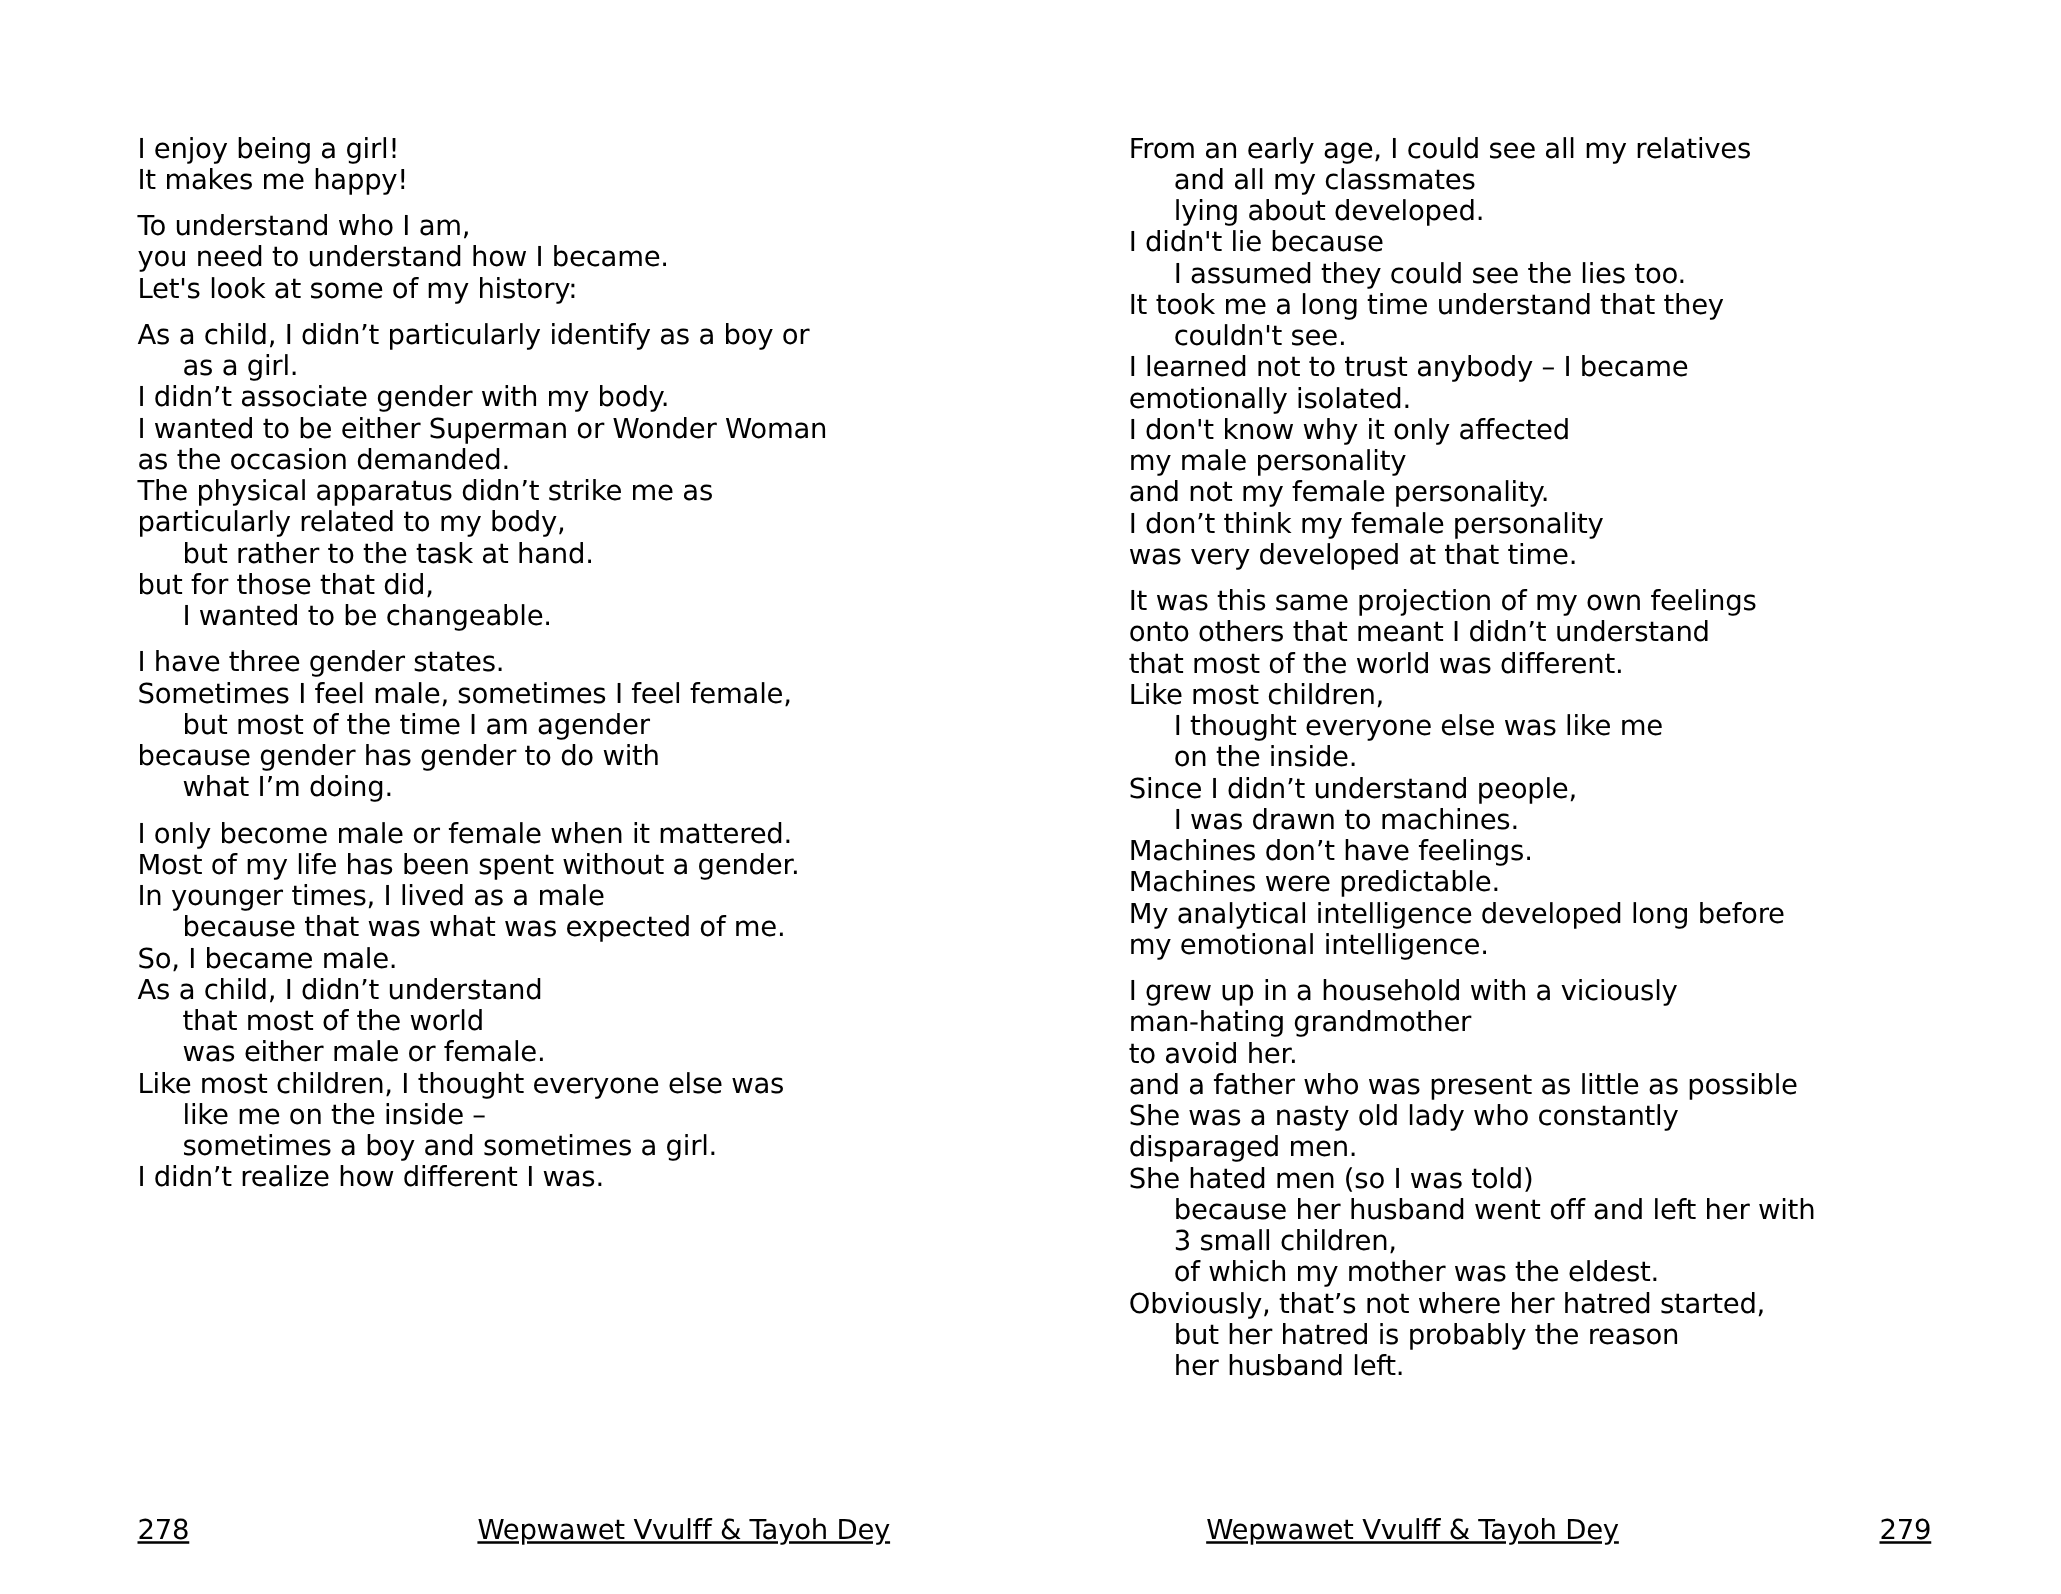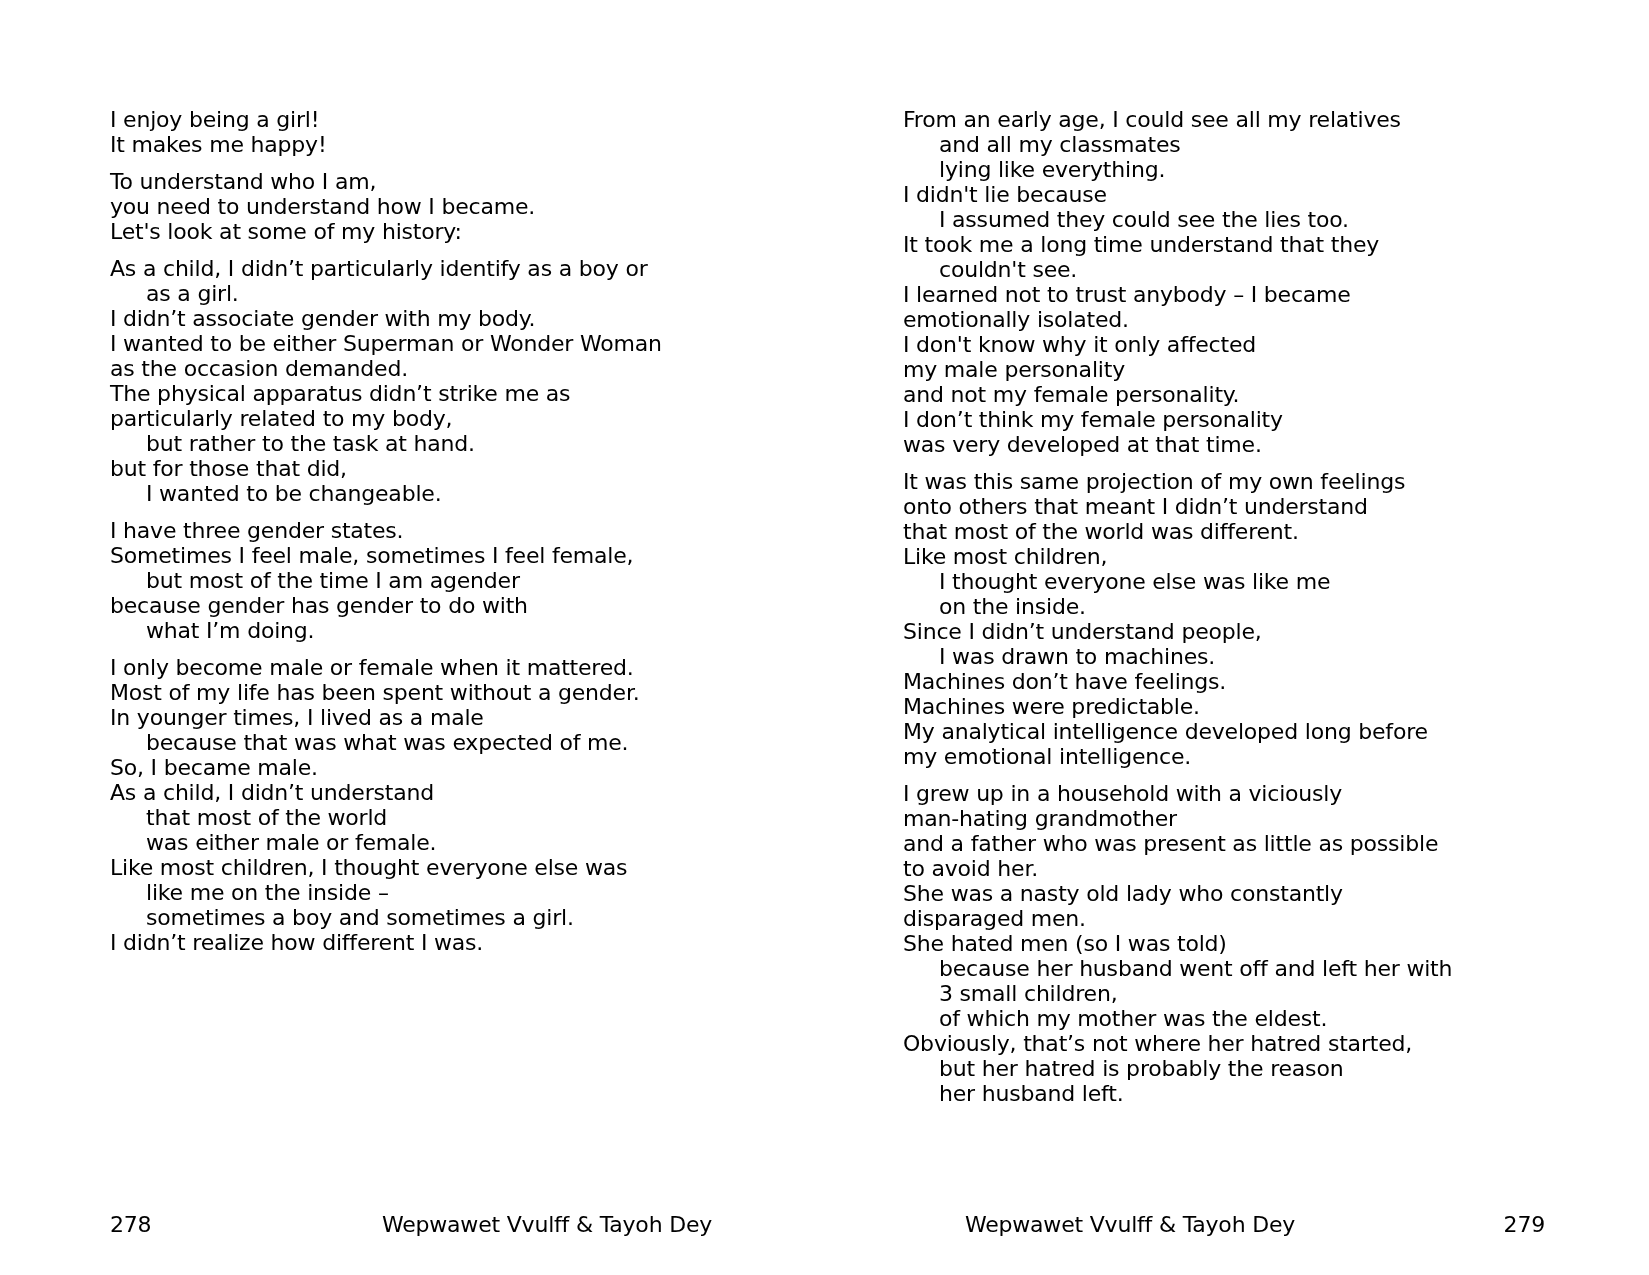--- a/index.html
+++ b/index.html
@@ -14,21 +14,21 @@
     line-height: 25px;
     letter-spacing: -0.2px;
     overflow: hidden;
   }
   .page-text { position: absolute; top: 107px; }
   #left-text  { left: 110px; width: 680px; }
   #right-text { left: 903px; width: 640px; }
   .stanza { margin: 0 0 12px 0; }
   .line { white-space: nowrap; }
   .line.ind { padding-left: 36px; }
-  .footer-item { position: absolute; top: 1212px; white-space: nowrap; }
+  .footer-item { position: absolute; top: 1212px; white-space: nowrap; text-decoration: underline; }
   #footer-left-num   { left: 110px; }
   #footer-left-title { left: 547px; transform: translateX(-50%); }
   #footer-right-title{ left: 1130px; transform: translateX(-50%); }
   #footer-right-num  { right: 104px; }
 </style>
 </head>
 <body>
 
 <div class="spread">
 
@@ -74,21 +74,21 @@
         <div class="line ind">like me on the inside –</div>
         <div class="line ind">sometimes a boy and sometimes a girl.</div>
         <div class="line">I didn’t realize how different I was.</div>
       </div>
     </div>
 
   <div id="right-text" class="page-text">
       <div class="stanza">
         <div class="line">From an early age, I could see all my relatives</div>
         <div class="line ind">and all my classmates</div>
-        <div class="line ind">lying like everything.</div>
+        <div class="line ind">lying about developed.</div>
         <div class="line">I didn't lie because</div>
         <div class="line ind">I assumed they could see the lies too.</div>
         <div class="line">It took me a long time understand that they</div>
         <div class="line ind">couldn't see.</div>
         <div class="line">I learned not to trust anybody – I became</div>
         <div class="line">emotionally isolated.</div>
         <div class="line">I don't know why it only affected</div>
         <div class="line">my male personality</div>
         <div class="line">and not my female personality.</div>
         <div class="line">I don’t think my female personality</div>
@@ -104,22 +104,22 @@
         <div class="line">Since I didn’t understand people,</div>
         <div class="line ind">I was drawn to machines.</div>
         <div class="line">Machines don’t have feelings.</div>
         <div class="line">Machines were predictable.</div>
         <div class="line">My analytical intelligence developed long before</div>
         <div class="line">my emotional intelligence.</div>
       </div>
       <div class="stanza">
         <div class="line">I grew up in a household with a viciously</div>
         <div class="line">man-hating grandmother</div>
+        <div class="line">to avoid her.</div>
         <div class="line">and a father who was present as little as possible</div>
-        <div class="line">to avoid her.</div>
         <div class="line">She was a nasty old lady who constantly</div>
         <div class="line">disparaged men.</div>
         <div class="line">She hated men (so I was told)</div>
         <div class="line ind">because her husband went off and left her with</div>
         <div class="line ind">3 small children,</div>
         <div class="line ind">of which my mother was the eldest.</div>
         <div class="line">Obviously, that’s not where her hatred started,</div>
         <div class="line ind">but her hatred is probably the reason</div>
         <div class="line ind">her husband left.</div>
       </div>

